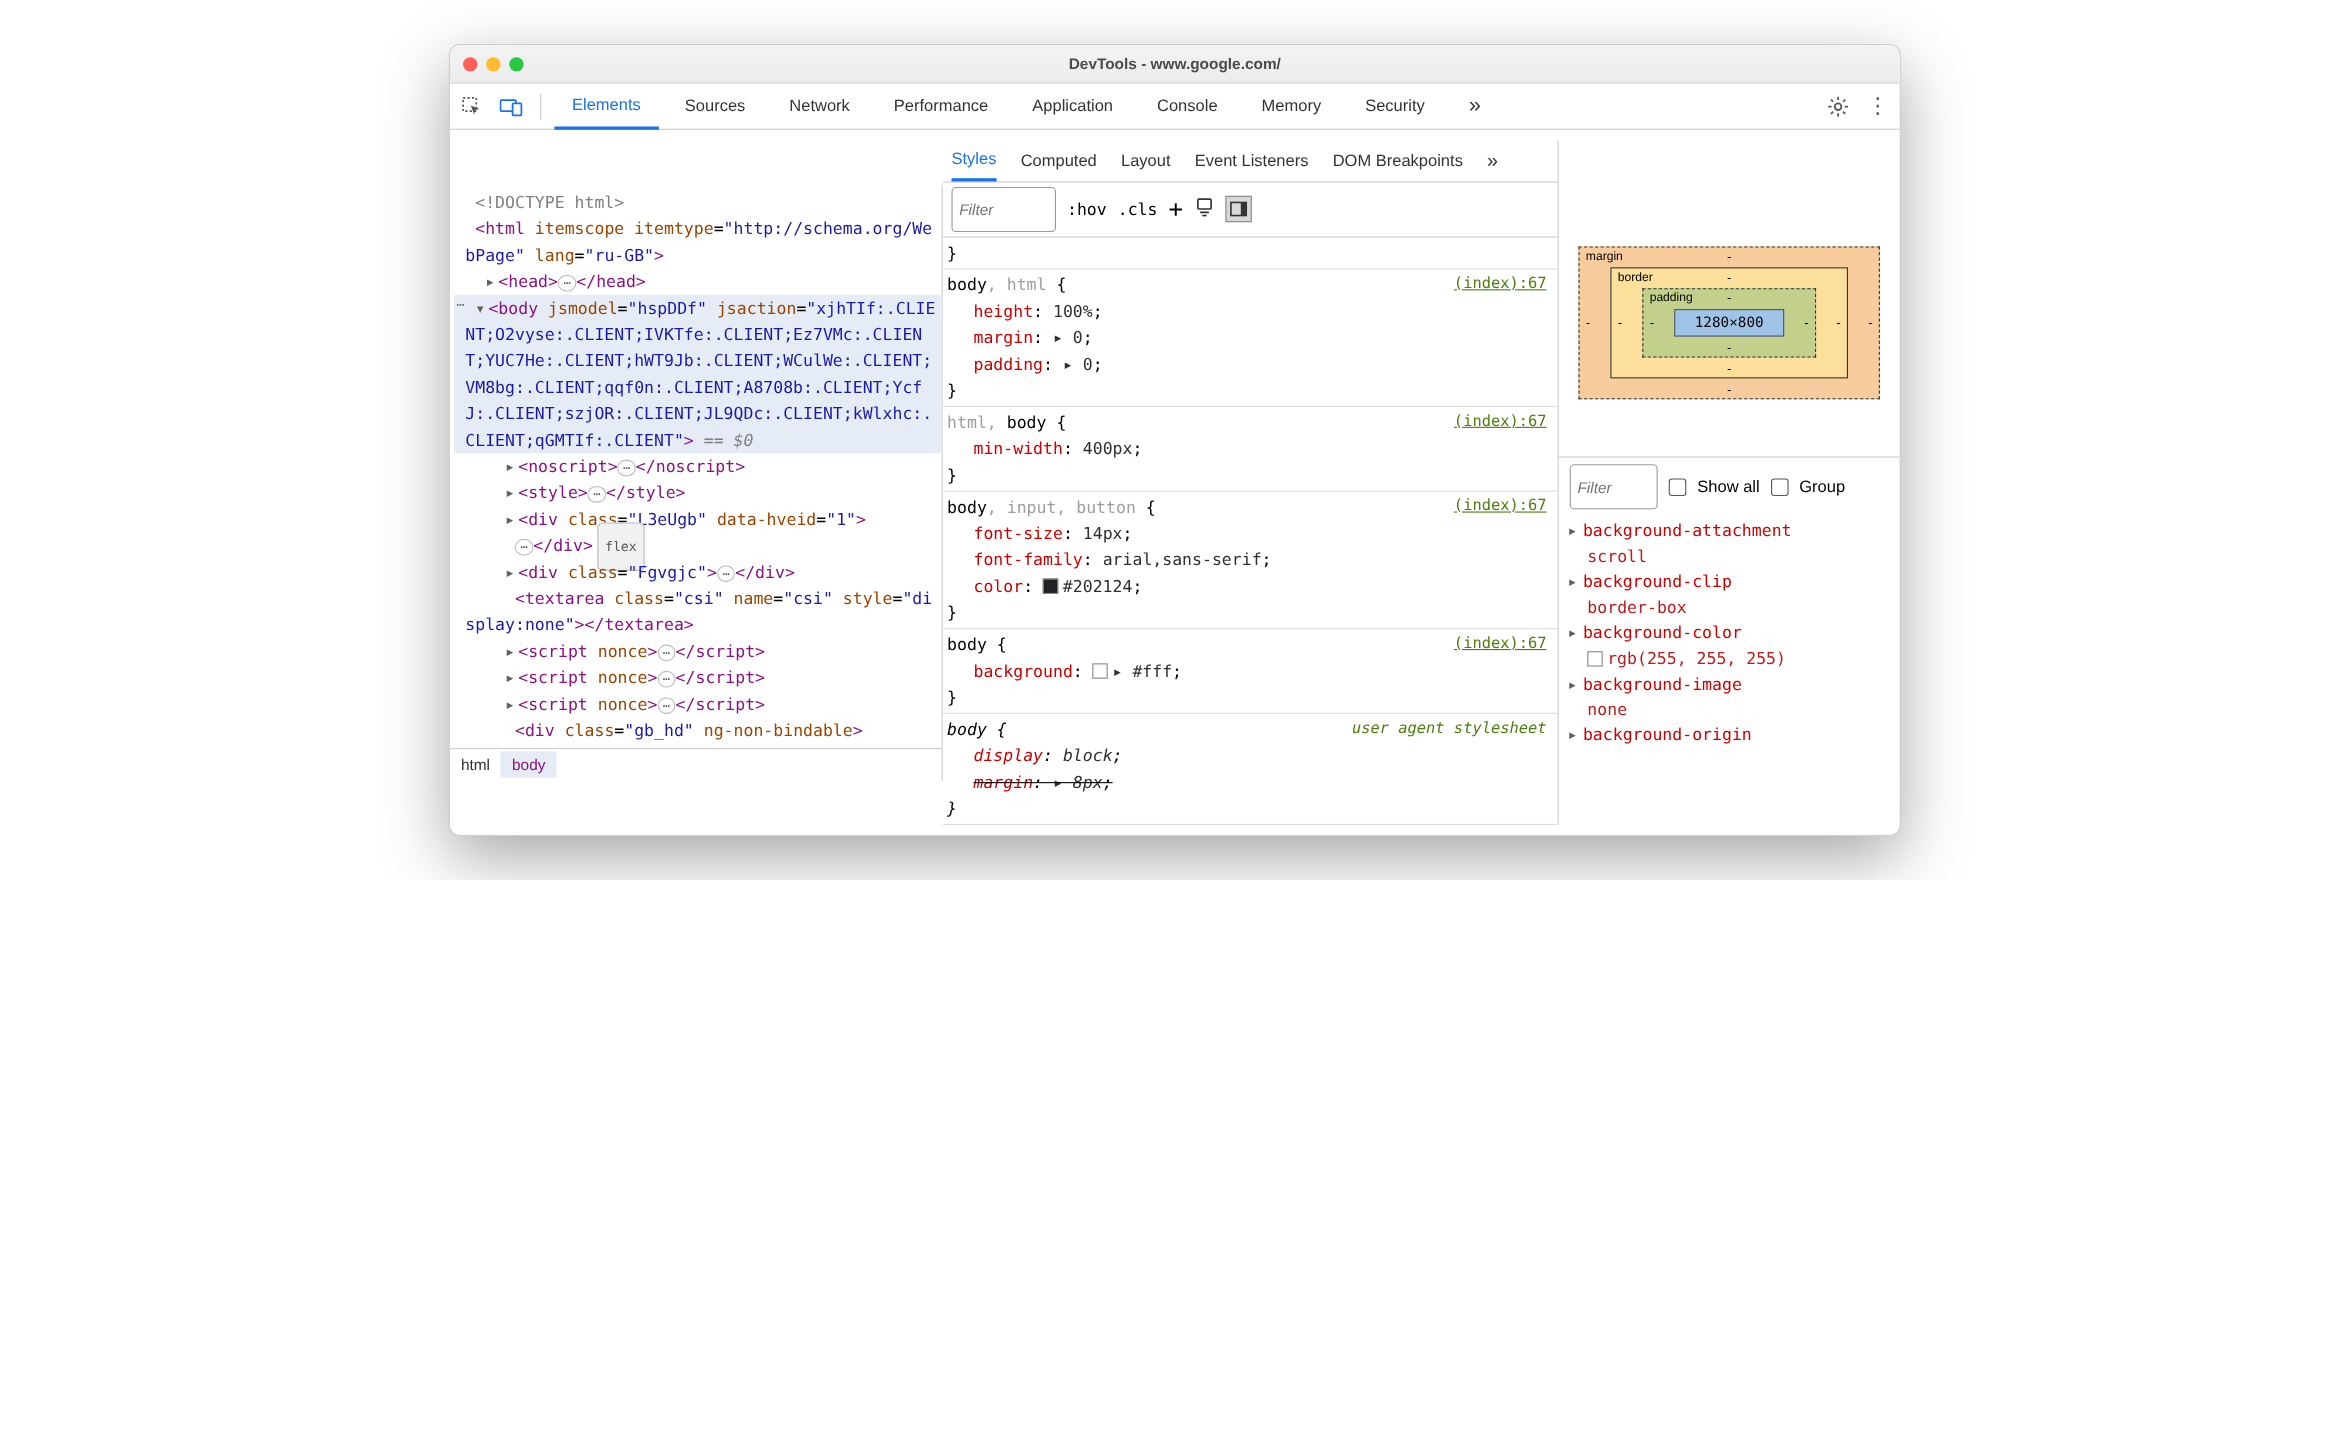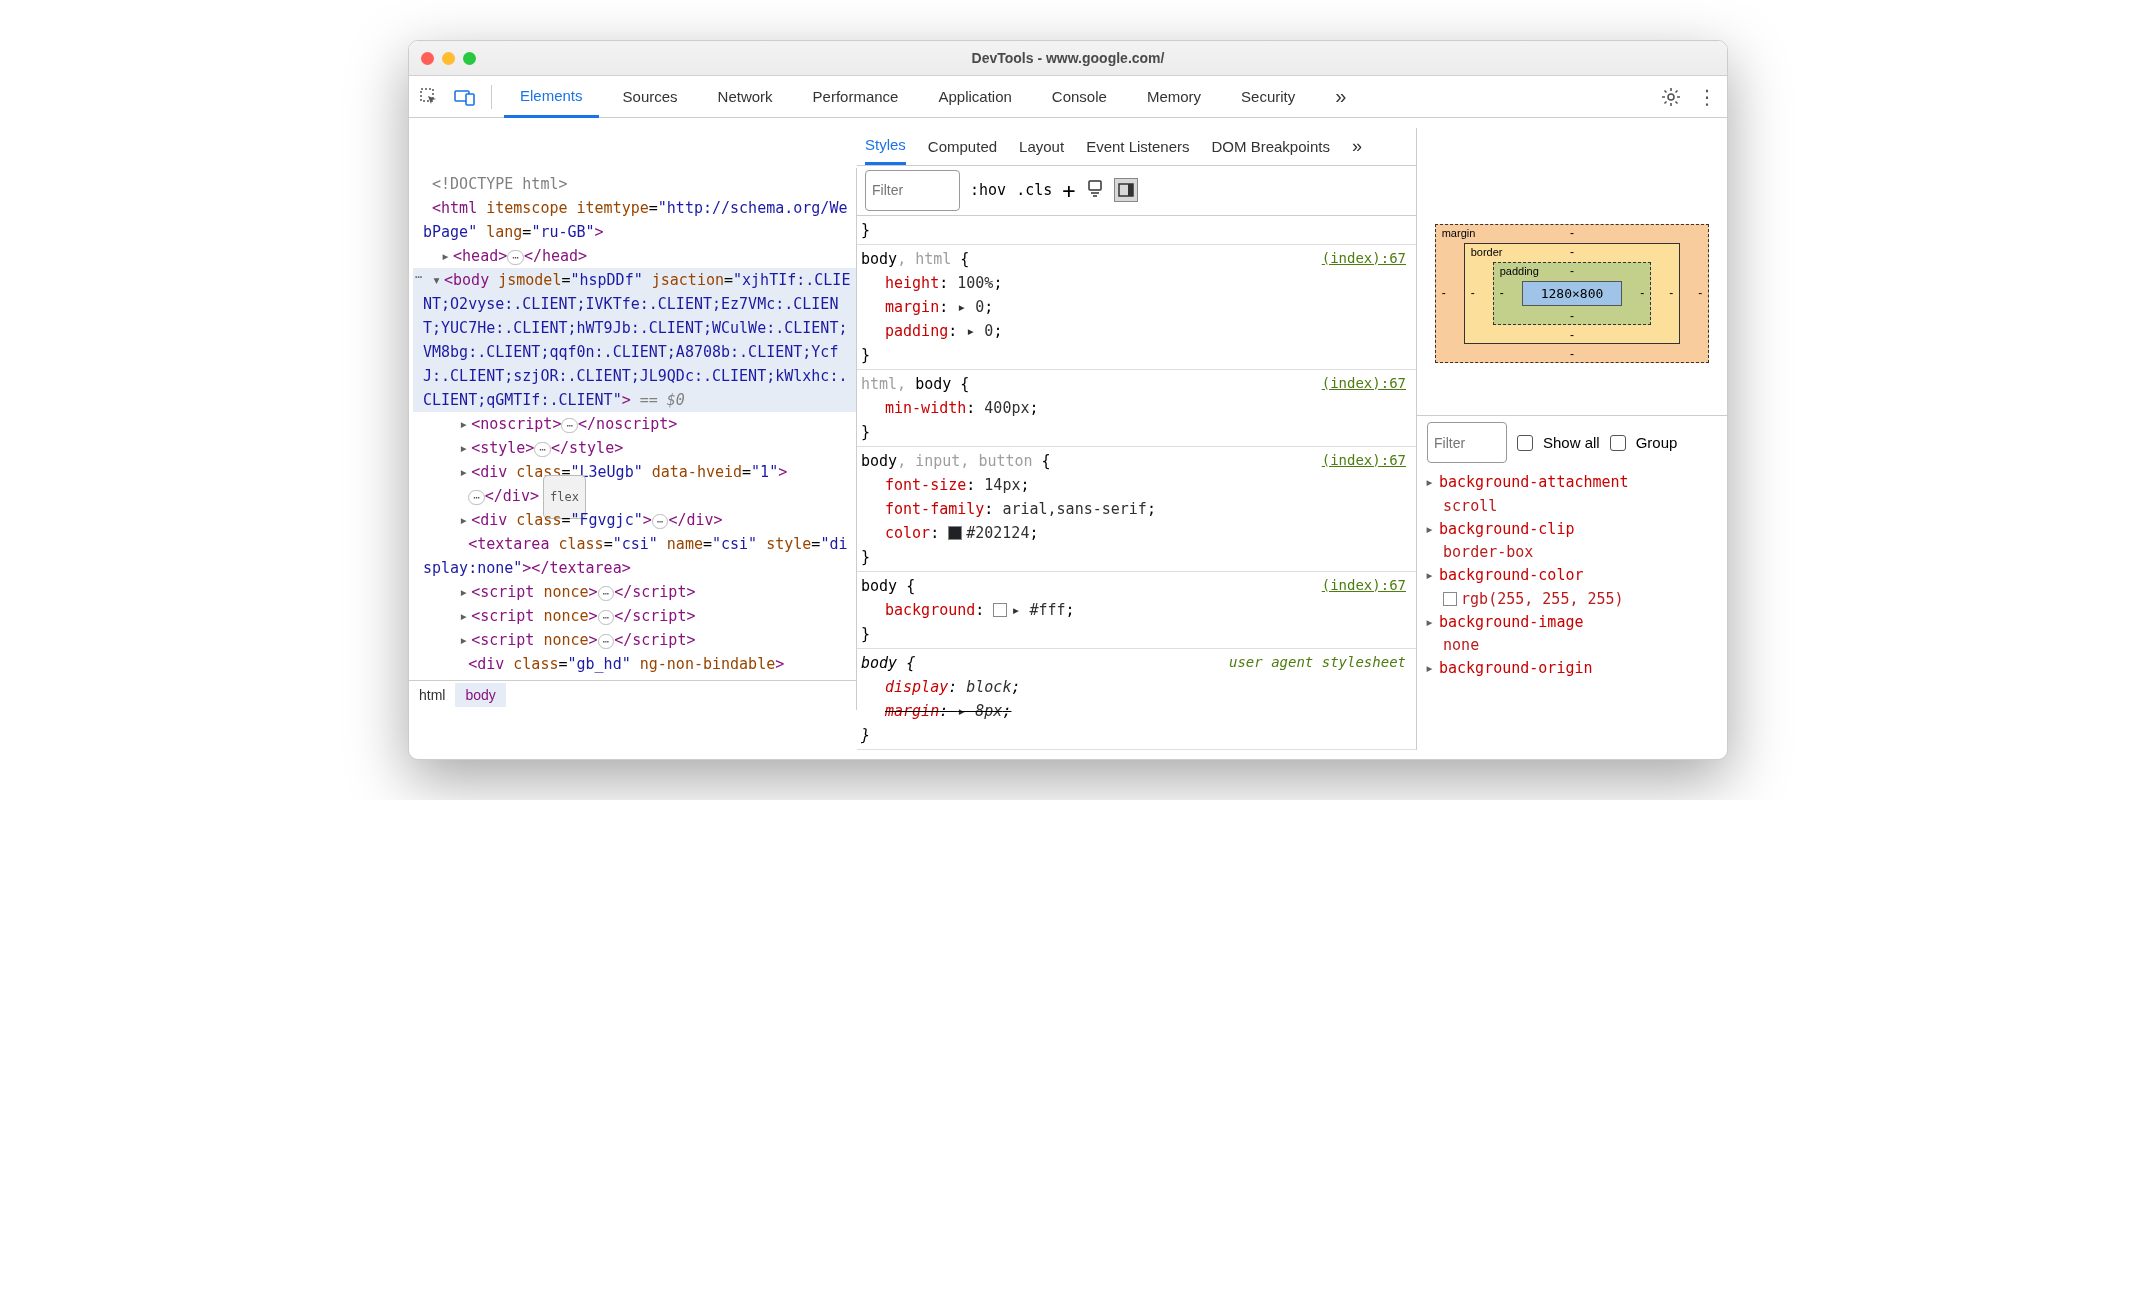--- a/index.html
+++ b/index.html
@@ -28,21 +28,21 @@
 .ge { background:#fff; border:1px solid #bbb; border-radius:8px; padding:0 4px; font-size:11px; color:#555; }
 .badge { background:#f1f1f1; border:1px solid #bbb; border-radius:5px; padding:14px 6px; font-size:12px; color:#555; margin-left:4px;}
 .crumbs { border-top:1px solid #ccc; height:30px; display:flex; align-items:center; font-family:-apple-system,sans-serif; font-size:14px;}
 .crumb { padding:4px 10px; color:#303030;}
 .crumb.active { background:#e6ecf5; color:#881280;}
 .styles-panel { flex:1; display:flex; flex-direction:column; border-right:1px solid #ccc; min-width:0;}
 .subtabs { display:flex; align-items:center; height:38px; border-bottom:1px solid #ccc; font-family:-apple-system,sans-serif; font-size:15px; padding:0 8px; gap:22px;}
 .subtabs .stab { height:38px; display:flex; align-items:center; cursor:pointer; color:#333;}
 .subtabs .stab.active { color:#1a73e8; border-bottom:3px solid #1a73e8;}
 .toolbar { display:flex; align-items:center; gap:10px; padding:4px 8px; border-bottom:1px solid #ccc;}
-.filter-input { width:95px; height:41px; border:1px solid #999; border-radius:4px; padding:0 6px; font-family:-apple-system,sans-serif; font-size:14px; color:#555;}
+.filter-input { width:95px; height:41px; border:1px solid #999; border-radius:4px; padding:0 6px; font-family:-apple-system,sans-serif; font-size:14px; color:#555;font-style:italic;}
 .tool { font-family:"SF Mono",Menlo,monospace; font-size:15px; cursor:pointer;}
 .tool.box { border:1px solid #888; width:24px; height:24px; display:flex; align-items:center; justify-content:center; }
 .tool.box.on { background:#d8d8d8;}
 .rules { flex:1; overflow:hidden; font-family:"SF Mono",Menlo,monospace; font-size:15px; line-height:1.6;}
 .rule { border-bottom:1px solid #ddd; padding:2px 10px 2px 4px;}
 .rule .head { display:flex; }
 .rule .sel { flex:1; }
 .rule .src { color:#4d7c0f; font-size:14px; text-decoration:underline;}
 .rule .src.ua { text-decoration:none; font-style:italic;margin-left:30px;}
 .gray { color:#9e9e9e; }

